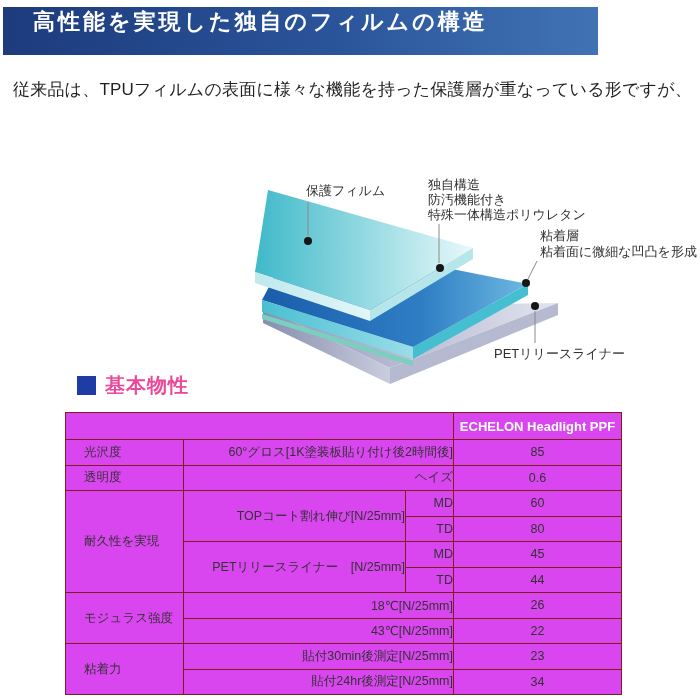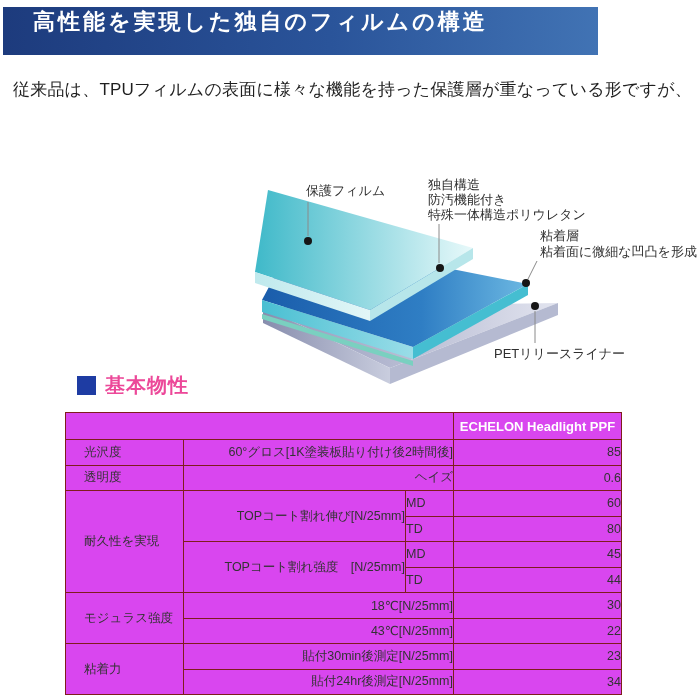--- a/index.html
+++ b/index.html
@@ -41,22 +41,22 @@
   .spec-table td, .spec-table th { border:1px solid #7f1d1d; background:#d946ef; }
   .spec-table { border:1px solid #7f7f7f; }
   .col-prop  { width:118px; }
   .col-test  { width:222px; }
   .col-dir   { width:48px; }
   .col-val   { width:168px; }
   .h-row td, .h-row th { height:27px; }
   .d-row td { height:25.5px; }
   .cell-prop { padding-left:18px; text-align:left; }
   .cell-test { padding-left:13px; text-align:right; }
-  .cell-dir  { text-align:left; }
-  .cell-val  { text-align:right; }
+  .cell-dir  { text-align:right; }
+  .cell-val  { text-align:center; }
   .cell-diagonal {
     background:linear-gradient(to bottom right,
       #fff calc(50% - 0.6px), #9a9a9a calc(50% - 0.6px),
       #9a9a9a calc(50% + 0.6px), #fff calc(50% + 0.6px));
   }
   .cell-product {
     background:linear-gradient(90deg,#4a8cc8 0%,#2d5fa5 55%,#17386f 100%);
     color:#fff; font-size:13px; font-weight:bold; text-align:center;
   }
 </style>
@@ -181,32 +181,32 @@
       <td class="cell-prop" rowspan="4">耐久性を実現</td>
       <td class="cell-test" rowspan="2">TOPコート割れ伸び[N/25mm]</td>
       <td class="cell-dir">MD</td>
       <td class="cell-val">60</td>
     </tr>
     <tr class="d-row">
       <td class="cell-dir">TD</td>
       <td class="cell-val">80</td>
     </tr>
     <tr class="d-row">
-      <td class="cell-test" rowspan="2">TOPコート割れ強度　[N/25mm]</td>
+      <td class="cell-test" rowspan="2">PETリリースライナー　[N/25mm]</td>
       <td class="cell-dir">MD</td>
       <td class="cell-val">45</td>
     </tr>
     <tr class="d-row">
       <td class="cell-dir">TD</td>
       <td class="cell-val">44</td>
     </tr>
     <tr class="d-row">
       <td class="cell-prop" rowspan="2">モジュラス強度</td>
       <td class="cell-test" colspan="2">18℃[N/25mm]</td>
-      <td class="cell-val">30</td>
+      <td class="cell-val">26</td>
     </tr>
     <tr class="d-row">
       <td class="cell-test" colspan="2">43℃[N/25mm]</td>
       <td class="cell-val">22</td>
     </tr>
     <tr class="d-row">
       <td class="cell-prop" rowspan="2">粘着力</td>
       <td class="cell-test" colspan="2">貼付30min後測定[N/25mm]</td>
       <td class="cell-val">23</td>
     </tr>

